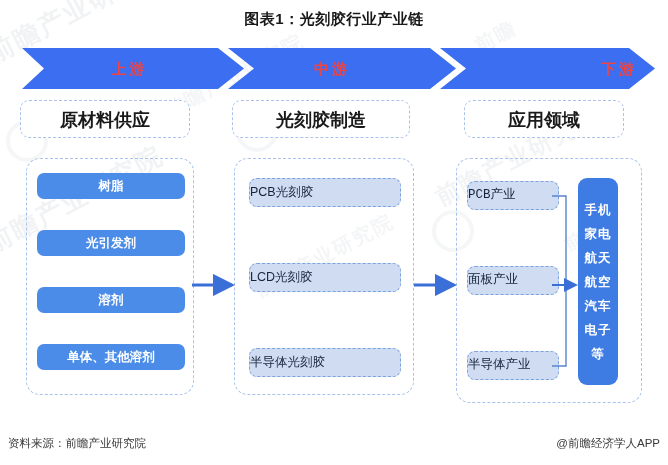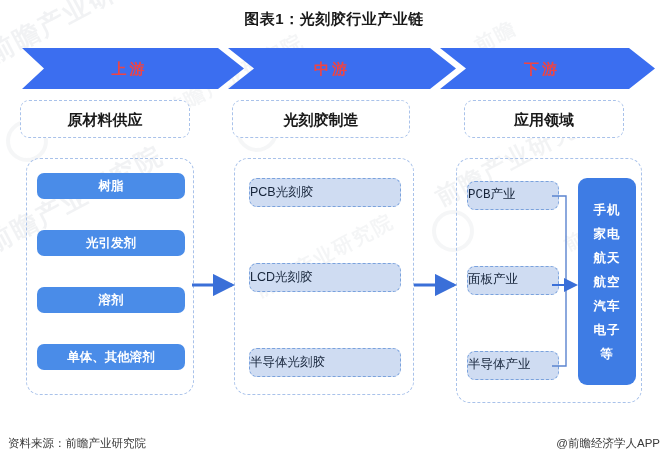--- a/index.html
+++ b/index.html
@@ -80,33 +80,33 @@
     line-height: 41px;
     text-align: center;
     color: #ef4444;
     font-size: 15px;
     font-weight: bold;
     letter-spacing: 3px;
     pointer-events: none;
   }
   .band-label.s0 { left: 20px;  width: 175px; }
   .band-label.s1 { left: 215px; width: 190px; }
-  .band-label.s2 { left: 425px; width: 190px; }
+  .band-label.s2 { left: 425px; width: 190px; text-align: right; }
 
   
   .col { position: absolute; top: 100px; }
   .col.c0 { left: 14px;  width: 192px; }
   .col.c1 { left: 228px; width: 192px; }
   .col.c2 { left: 450px; width: 192px; }
 
   .col-header {
     height: 38px;
     line-height: 38px;
     text-align: center;
-    font-size: 15px;
+    font-size: 18px;
     font-weight: bold;
     color: #1a1a1a;
     background: #ffffff;
     border: 1px dashed #a9c2ea;
     border-radius: 9px;
     box-sizing: border-box;
   }
   .col.c0 .col-header { width: 170px; margin-left: 6px; }
   .col.c1 .col-header { width: 178px; margin-left: 4px; }
   .col.c2 .col-header { width: 160px; margin-left: 14px; }
@@ -155,21 +155,21 @@
     box-sizing: border-box;
   }
   .col.c1 .item-soft { left: 14px; width: 152px; }
   .col.c2 .item-soft { left: 10px; width: 92px; font-family: Liberation Mono, monospace; }
 
   
   .tall-box {
     position: absolute;
     left: 578px;
     top: 178px;
-    width: 58px;
+    width: 40px;
     height: 207px;
     background: #3e7ce4;
     border-radius: 9px;
     color: #ffffff;
     font-size: 12.5px;
     font-weight: bold;
     display: flex;
     flex-direction: column;
     align-items: center;
     justify-content: center;

